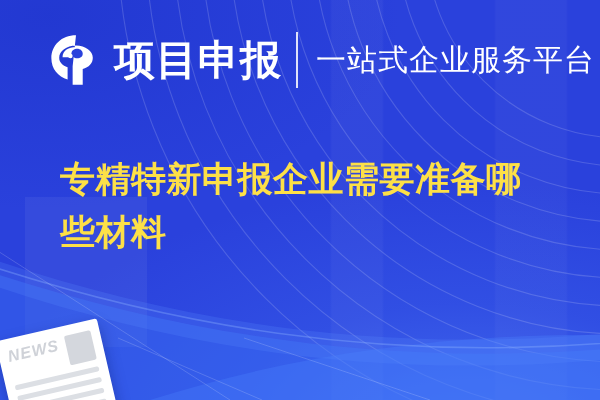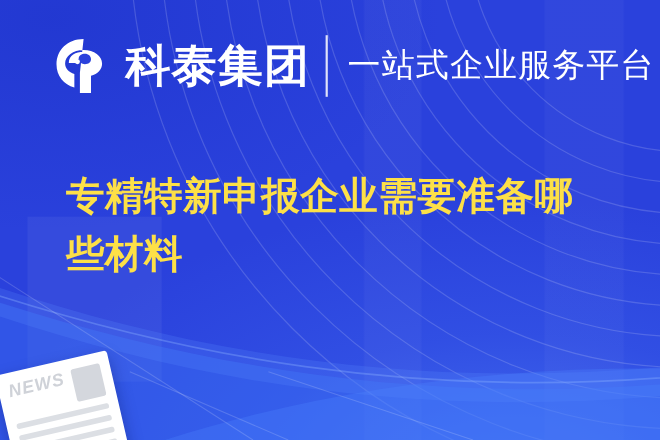--- a/index.html
+++ b/index.html
@@ -256,21 +256,21 @@
   <div class="header">
 
     <div class="logo-mark">
       <svg viewBox="0 0 100 100" xmlns="http://www.w3.org/2000/svg">
         <path fill="#ffffff" d="M50 6 C24 6 6 24 6 47 C6 66 18 80 35 85 L35 63 C26 60 20 54 20 46 C20 34 33 24 50 24 C67 24 80 34 80 46 C80 56 73 63 62 66 L62 94 L48 94 L48 52 C56 51 62 49 62 45 C62 40 56 37 50 37 C44 37 38 40 38 45 L26 45 C26 33 37 27 50 27 C64 27 74 34 74 45 C74 54 67 59 58 61 L58 94 L44 94 L44 61 C44 61 44 61 44 61 Z"></path>
         <path fill="#2a41dc" d="M42 38 C42 33 47 30 52 30 C58 30 62 34 62 39 C62 44 58 47 52 47 C47 47 42 44 42 38 Z"></path>
         <circle fill="#ffffff" cx="40" cy="43" r="4"></circle>
       </svg>
     </div>
 
-    <div class="brand-name">科泰集团</div>
+    <div class="brand-name">项目申报</div>
 
     <div class="divider"></div>
 
     <div class="tagline">
       <div class="tagline-main">一站式企业服务平台</div>
     </div>
   </div>
 
   <div class="title">专精特新申报企业需要准备哪些材料</div>
 

